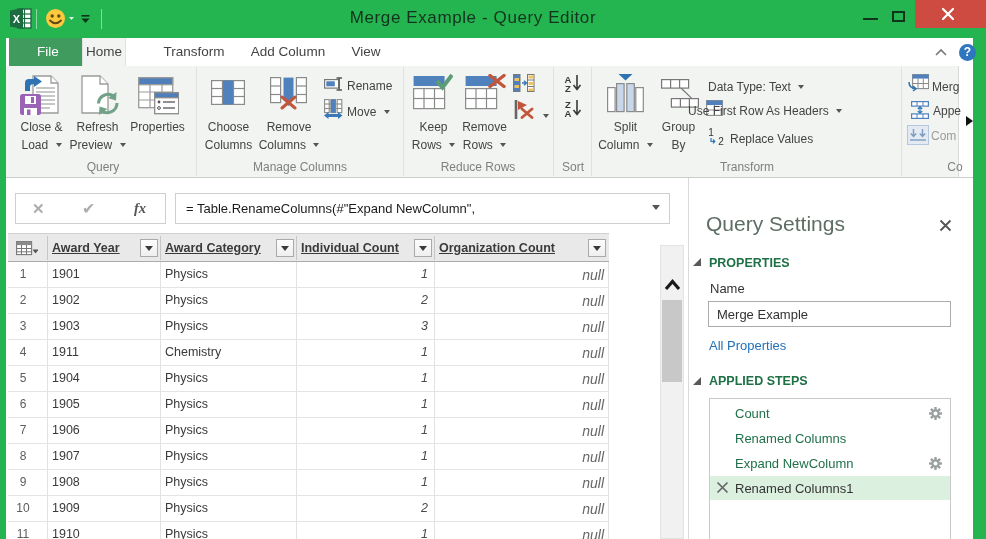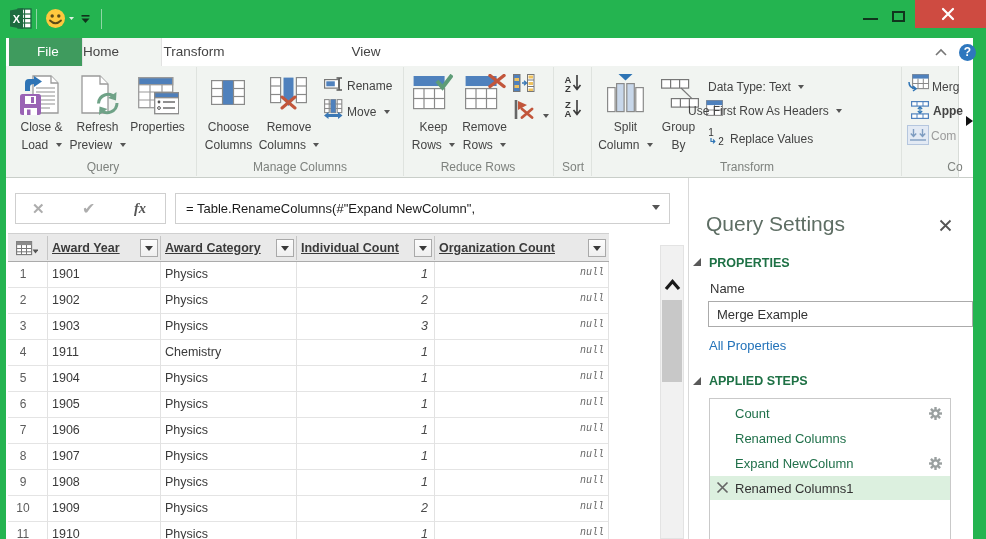--- a/index.html
+++ b/index.html
@@ -11,21 +11,21 @@
 .da{display:inline-block;width:0;height:0;border-left:3.5px solid transparent;border-right:3.5px solid transparent;border-top:4px solid #555;vertical-align:2px;margin-left:4px;}
 .hdrtxt{position:absolute;font-size:12.5px;font-weight:bold;color:#3A3A3A;top:241px;text-decoration:underline;}
 .fbtn{position:absolute;width:18px;height:18px;top:239px;background:linear-gradient(#FDFDFD,#EFEFEF);border:1px solid #A9A9A9;box-sizing:border-box;}
 .fbtn:after{content:"";position:absolute;left:3.5px;top:5.5px;width:0;height:0;border-left:4.5px solid transparent;border-right:4.5px solid transparent;border-top:5.5px solid #3A3A3A;}
 .vline{position:absolute;width:1px;background:#E2E2E2;}
 .row{position:absolute;left:8px;width:601px;height:26px;border-bottom:1px solid #E4E4E4;box-sizing:border-box;background:#fff;}
 .rn{position:absolute;left:0;top:5px;width:30px;text-align:center;font-size:12px;color:#5C5C5C;}
 .c1{position:absolute;left:44px;top:5px;font-size:12.5px;color:#3A3A3A;}
 .c2{position:absolute;left:157px;top:5px;font-size:12.5px;color:#3A3A3A;}
 .c3{position:absolute;left:288px;top:5px;width:132px;text-align:right;font-size:12.5px;font-style:italic;color:#4A4A4A;}
-.c4{position:absolute;left:426px;top:5px;width:170px;text-align:right;font-size:10px;font-style:italic;color:#666;font-family:Liberation Mono, monospace;}
+.c4{position:absolute;left:426px;top:5px;width:170px;text-align:right;font-size:14px;font-style:italic;color:#666;}
 .step{position:absolute;left:735px;width:215px;height:25px;font-size:13px;color:#20704A;}
 </style>
 </head>
 <body>
 
 <div class="abs" style="left:6px;top:38px;width:967px;height:501px;background:#fff;"></div>
 
 <div class="abs" id="titlebar" style="left:0;top:0;width:986px;height:38px;background:#24B450;">
 
   <svg class="abs" style="left:10px;top:8px;" width="22" height="21" viewBox="0 0 22 21">
@@ -46,33 +46,35 @@
     <path d="M4 11.5 Q9.5 17 15 11.5" fill="none" stroke="#5B4A17" stroke-width="1.8" stroke-linecap="round"></path>
     <path d="M23 8 l5 0 l-2.5 3 Z" fill="#DFF3E4"></path>
   </svg>
 
   <svg class="abs" style="left:81px;top:15px;" width="9" height="8" viewBox="0 0 9 8">
     <rect x="0.5" y="0" width="8" height="1.6" fill="#10321C"></rect>
     <path d="M0.5 3.6 l8 0 l-4 4.4 Z" fill="#10321C"></path>
   </svg>
   <div class="abs" style="left:101px;top:9px;width:1px;height:20px;background:#8FD6A6;"></div>
 
+  <div class="abs" style="left:0;top:8px;width:946px;text-align:center;font-size:17px;letter-spacing:0.6px;color:#14331E;">Merge Example - Query Editor</div>
 
   <div class="abs" style="left:863px;top:18px;width:15px;height:2px;background:#10351D;"></div>
   <div class="abs" style="left:892px;top:11px;width:13px;height:11px;border:2px solid #10351D;box-sizing:border-box;"></div>
   <div class="abs" style="left:915px;top:0;width:71px;height:28px;background:#CE4B41;"></div>
   <svg class="abs" style="left:941px;top:7px;" width="14" height="14" viewBox="0 0 14 14">
     <path d="M2 2 L12 12 M12 2 L2 12" stroke="#fff" stroke-width="2.2" stroke-linecap="round"></path>
   </svg>
 </div>
 
 <div class="abs" id="tabrow" style="left:6px;top:38px;width:967px;height:28px;background:#fff;">
   <div class="abs" style="left:3px;top:0;width:78px;height:28px;background:#3F9B5E;color:#fff;font-size:13.5px;text-align:center;line-height:27px;">File</div>
-  <div class="abs" style="left:76px;top:0;width:80px;height:28px;background:#F1F4F1;border-left:1px solid #E2E2E2;border-right:1px solid #E2E2E2;box-sizing:border-box;color:#444;font-size:13.5px;line-height:27px;">Home</div>
+  <div class="abs" style="left:76px;top:0;width:44px;height:28px;background:#F1F4F1;border-left:1px solid #E2E2E2;border-right:1px solid #E2E2E2;box-sizing:border-box;color:#444;font-size:13.5px;text-align:center;line-height:27px;">Home</div>
   <div class="abs" style="left:156px;top:0;width:64px;height:28px;color:#444;font-size:13.5px;text-align:center;line-height:27px;">Transform</div>
+  <div class="abs" style="left:243px;top:0;width:78px;height:28px;color:#444;font-size:13.5px;text-align:center;line-height:27px;">Add Column</div>
   <div class="abs" style="left:342px;top:0;width:36px;height:28px;color:#444;font-size:13.5px;text-align:center;line-height:27px;">View</div>
   <svg class="abs" style="left:928px;top:9px;" width="14" height="10" viewBox="0 0 14 10">
     <path d="M2 8 L7 3 L12 8" fill="none" stroke="#777" stroke-width="1.6"></path>
   </svg>
   <div class="abs" style="left:953px;top:6px;width:17px;height:17px;border-radius:9px;background:#2E77BE;color:#fff;font-size:12px;font-weight:bold;text-align:center;line-height:16px;">?</div>
 </div>
 
 <div class="abs" id="ribbon" style="left:6px;top:66px;width:952px;height:112px;background:#F1F4F1;border-bottom:1px solid #C9CEC9;box-sizing:border-box;"></div>
 <div class="abs" style="left:958px;top:66px;width:15px;height:112px;background:#fff;border-bottom:1px solid #C9CEC9;border-left:1px solid #D8DCD8;box-sizing:border-box;"></div>
 <svg class="abs" style="left:965px;top:116px;" width="8" height="10" viewBox="0 0 8 10">
@@ -286,21 +288,21 @@
 <div class="lbl" style="left:932px;top:78px;width:27px;overflow:hidden;text-align:left;">Merge</div>
 <svg class="abs" style="left:911px;top:101px;" width="18" height="18" viewBox="0 0 18 18">
   <rect x="0.6" y="0.6" width="16.8" height="4.5" fill="#fff" stroke="#4F81BD" stroke-width="1.2"></rect>
   <line x1="6" y1="0.6" x2="6" y2="5" stroke="#4F81BD"></line>
     <line x1="12" y1="0.6" x2="12" y2="5" stroke="#4F81BD"></line>
   <rect x="0.6" y="12.9" width="16.8" height="4.5" fill="#fff" stroke="#4F81BD" stroke-width="1.2"></rect>
   <line x1="6" y1="13" x2="6" y2="17.4" stroke="#4F81BD"></line>
     <line x1="12" y1="13" x2="12" y2="17.4" stroke="#4F81BD"></line>
   <path d="M9 6 L9 12 M6.8 8 L9 5.8 L11.2 8 M6.8 10 L9 12.2 L11.2 10" stroke="#2E74B5" stroke-width="1.2" fill="none"></path>
 </svg>
-<div class="lbl" style="left:933px;top:102px;text-align:left;font-weight:bold;">Appe</div>
+<div class="lbl" style="left:933px;top:102px;text-align:left;">Appe</div>
 <svg class="abs" style="left:907px;top:125px;" width="22" height="20" viewBox="0 0 22 20">
   <rect x="0.5" y="0.5" width="21" height="19" fill="#E3EAF4" stroke="#B5C6DE"></rect>
   <path d="M6.5 4 L6.5 11 M3.8 8.5 L6.5 11.5 L9.2 8.5 M15.5 4 L15.5 11 M12.8 8.5 L15.5 11.5 L18.2 8.5" stroke="#7E9CC0" stroke-width="1.4" fill="none"></path>
   <line x1="3" y1="15" x2="19" y2="15" stroke="#7E9CC0" stroke-width="1.4"></line>
 </svg>
 <div class="lbl" style="left:931px;top:127px;text-align:left;color:#9B9B9B;">Com</div>
 
 <div class="abs" style="left:15px;top:193px;width:151px;height:31px;border:1px solid #CFCFCF;box-sizing:border-box;background:#fff;"></div>
 <div class="abs" style="left:32px;top:200px;font-size:15px;color:#ADADAD;font-weight:bold;">✕</div>
 <div class="abs" style="left:82px;top:199px;font-size:16px;color:#ADADAD;">✔</div>
@@ -430,21 +432,21 @@
 
 <div class="abs" style="left:706px;top:212px;font-size:21px;color:#5E6E64;">Query Settings</div>
 <svg class="abs" style="left:938px;top:218px;" width="15" height="15" viewBox="0 0 15 15">
   <path d="M2.5 2.5 L12.5 12.5 M12.5 2.5 L2.5 12.5" stroke="#555" stroke-width="1.8"></path>
 </svg>
 <svg class="abs" style="left:692px;top:257px;" width="10" height="10" viewBox="0 0 10 10">
     <path d="M9 1 L9 9 L1 9 Z" fill="#595959"></path>
   </svg>
 <div class="abs" style="left:709px;top:256px;font-size:12.5px;font-weight:bold;color:#1E7145;">PROPERTIES</div>
 <div class="abs" style="left:710px;top:281px;font-size:13px;color:#333;">Name</div>
-<div class="abs" style="left:708px;top:301px;width:265px;height:26px;border:1px solid #ABABAB;box-sizing:border-box;background:#fff;">
+<div class="abs" style="left:708px;top:301px;width:243px;height:26px;border:1px solid #ABABAB;box-sizing:border-box;background:#fff;">
   <div class="abs" style="left:8px;top:5px;font-size:13px;color:#333;">Merge Example</div>
 </div>
 <div class="abs" style="left:709px;top:338px;font-size:13px;color:#2272B9;">All Properties</div>
 <svg class="abs" style="left:692px;top:376px;" width="10" height="10" viewBox="0 0 10 10">
     <path d="M9 1 L9 9 L1 9 Z" fill="#595959"></path>
   </svg>
 <div class="abs" style="left:709px;top:374px;font-size:12.5px;font-weight:bold;color:#1E7145;">APPLIED STEPS</div>
 <div class="abs" style="left:709px;top:398px;width:242px;height:141px;border:1px solid #C9C9C9;border-bottom:none;box-sizing:border-box;background:#fff;"></div>
 <div class="step" style="top:406px;">Count</div>
 <div class="step" style="top:431px;">Renamed Columns</div>

